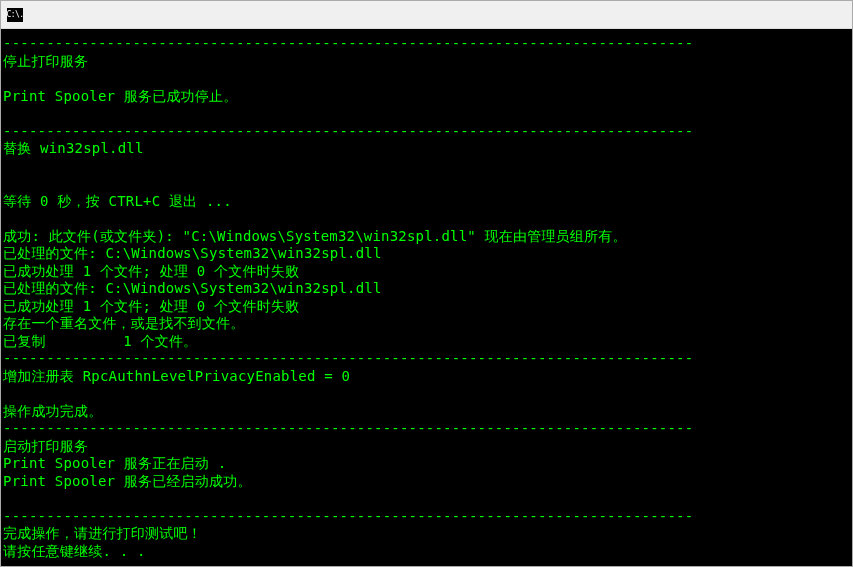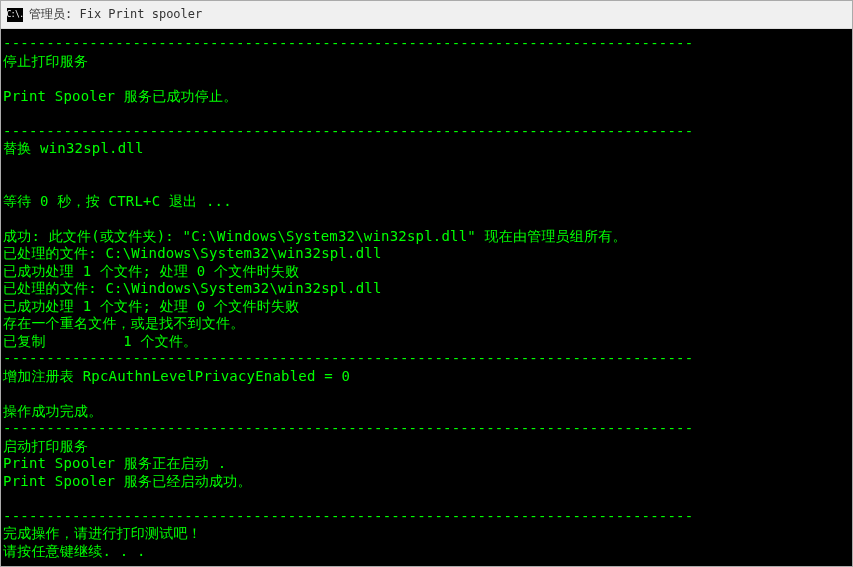--- a/index.html
+++ b/index.html
@@ -60,16 +60,15 @@
     .terminal .line {
       white-space: pre;
     }
   </style>
 </head>
 <body>
 
 <div class="window">
   <div class="titlebar">
     <span class="icon">C:\.</span>
-    <span>管理员:  Fix Print spooler</span>
   </div>
   <div class="terminal" id="terminal"><div class="line">--------------------------------------------------------------------------------</div><div class="line">停止打印服务</div><div class="line">&nbsp;</div><div class="line">Print Spooler 服务已成功停止。</div><div class="line">&nbsp;</div><div class="line">--------------------------------------------------------------------------------</div><div class="line">替换 win32spl.dll</div><div class="line">&nbsp;</div><div class="line">&nbsp;</div><div class="line">等待 0 秒，按 CTRL+C 退出 ...</div><div class="line">&nbsp;</div><div class="line">成功: 此文件(或文件夹): "C:\Windows\System32\win32spl.dll" 现在由管理员组所有。</div><div class="line">已处理的文件: C:\Windows\System32\win32spl.dll</div><div class="line">已成功处理 1 个文件; 处理 0 个文件时失败</div><div class="line">已处理的文件: C:\Windows\System32\win32spl.dll</div><div class="line">已成功处理 1 个文件; 处理 0 个文件时失败</div><div class="line">存在一个重名文件，或是找不到文件。</div><div class="line">已复制         1 个文件。</div><div class="line">--------------------------------------------------------------------------------</div><div class="line">增加注册表 RpcAuthnLevelPrivacyEnabled = 0</div><div class="line">&nbsp;</div><div class="line">操作成功完成。</div><div class="line">--------------------------------------------------------------------------------</div><div class="line">启动打印服务</div><div class="line">Print Spooler 服务正在启动 .</div><div class="line">Print Spooler 服务已经启动成功。</div><div class="line">&nbsp;</div><div class="line">--------------------------------------------------------------------------------</div><div class="line">完成操作，请进行打印测试吧！</div><div class="line">请按任意键继续. . .</div></div>
 </div>
 
 </body></html>

